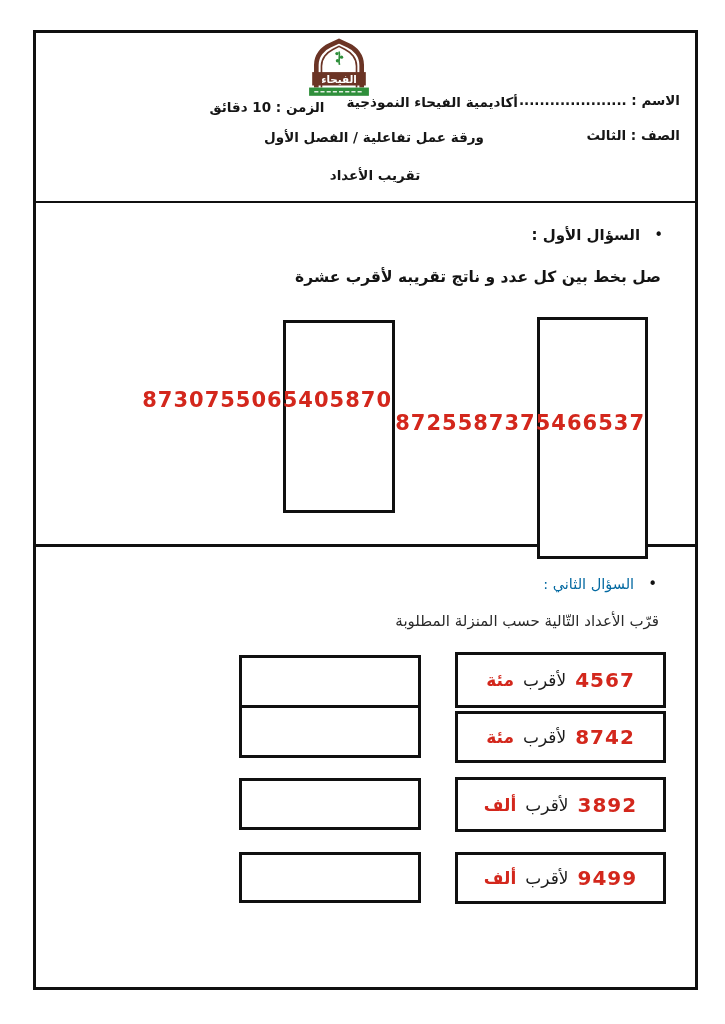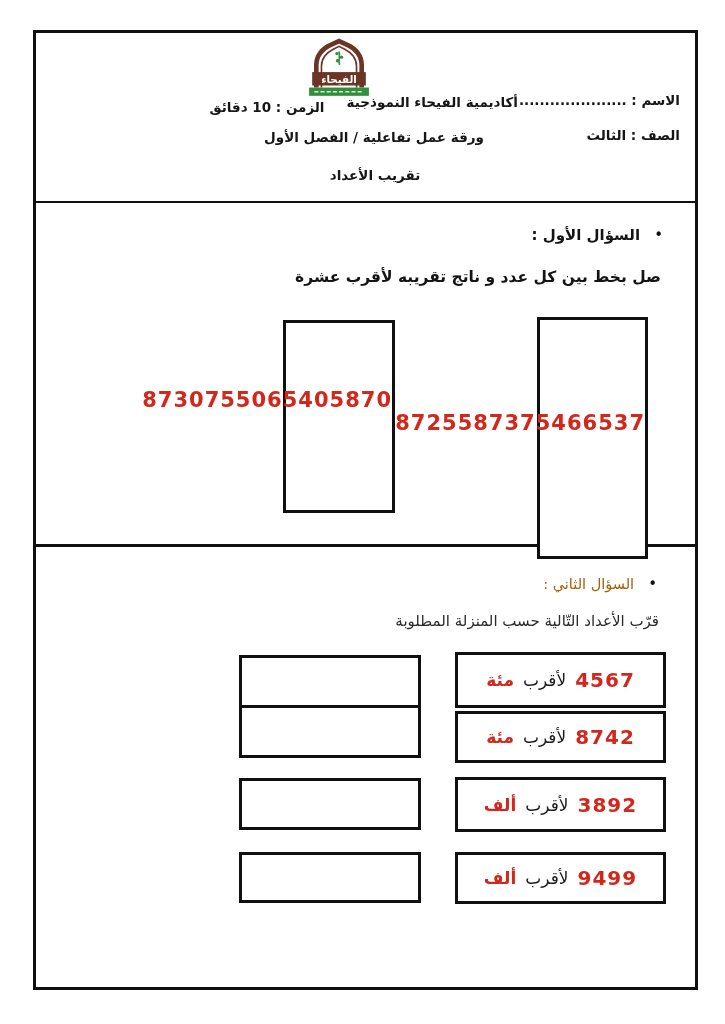--- a/index.html
+++ b/index.html
@@ -27,21 +27,21 @@
   .topic{top:167px;left:310px;width:130px;text-align:center;}
 
   .logo{top:38px;left:306px;width:66px;height:62px;}
 
   
   .qrow{display:flex;align-items:center;gap:14px;direction:rtl;}
   .q1-row{top:226px;right:62px;}
   .q2-row{top:576px;right:68px;}
   .bullet{font-size:15px;line-height:1;color:#111;}
   .q1-title{font-size:15px;font-weight:700;color:#141414;}
-  .q2-title{font-size:14.5px;font-weight:400;color:#a16207;}
+  .q2-title{font-size:14.5px;font-weight:400;color:#0369a1;}
   .q1-instr{top:268px;right:64px;font-size:15.5px;font-weight:700;color:#141414;white-space:nowrap;}
   .q2-instr{top:612px;right:66px;font-size:15px;font-weight:400;color:#2a2a2a;white-space:nowrap;}
 
   
   .numbox{
     position:absolute;border:3px solid #101010;background:#fff;
     display:flex;flex-direction:row;justify-content:space-between;
     align-items:center;box-sizing:border-box;
   }
   .numbox.right{left:537px;top:317px;width:111px;height:242px;padding:14px 0 44px;}

